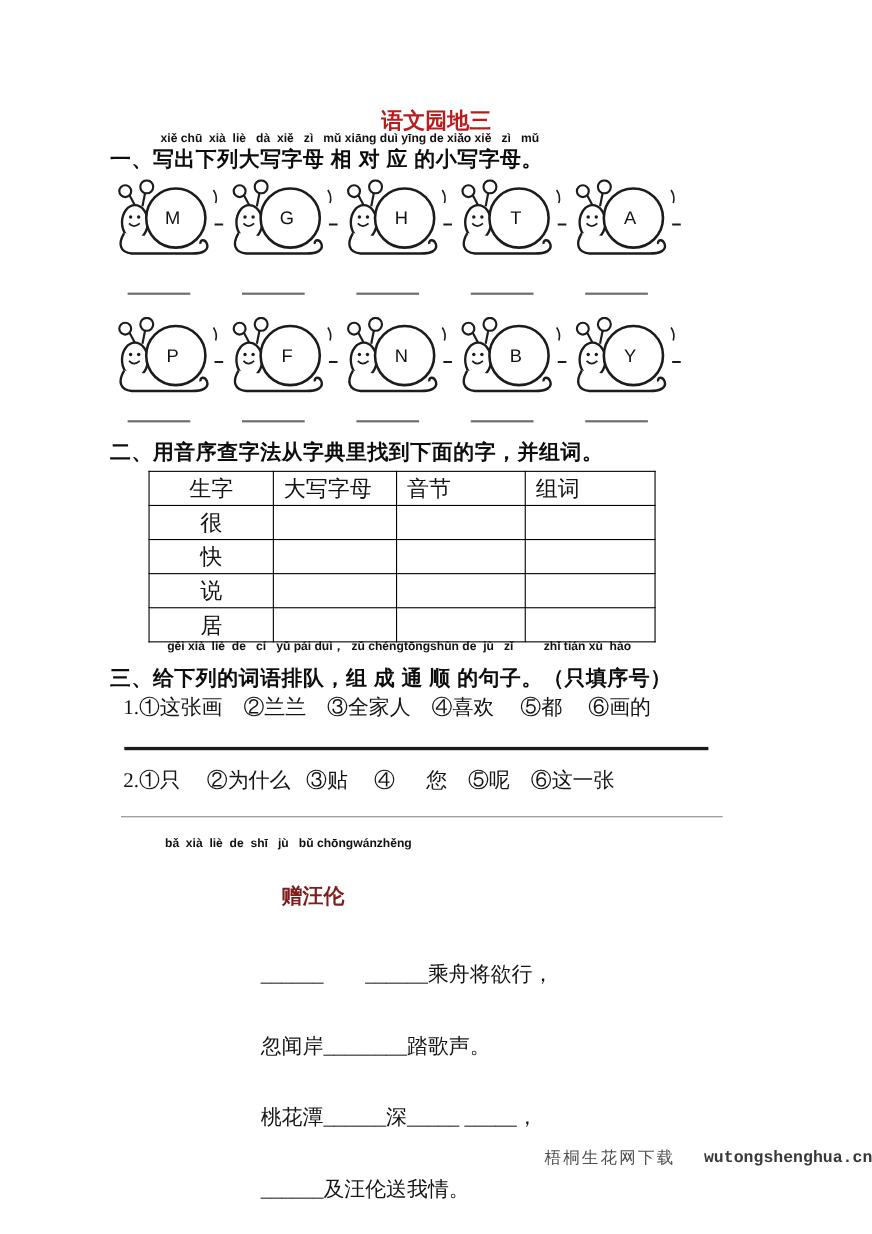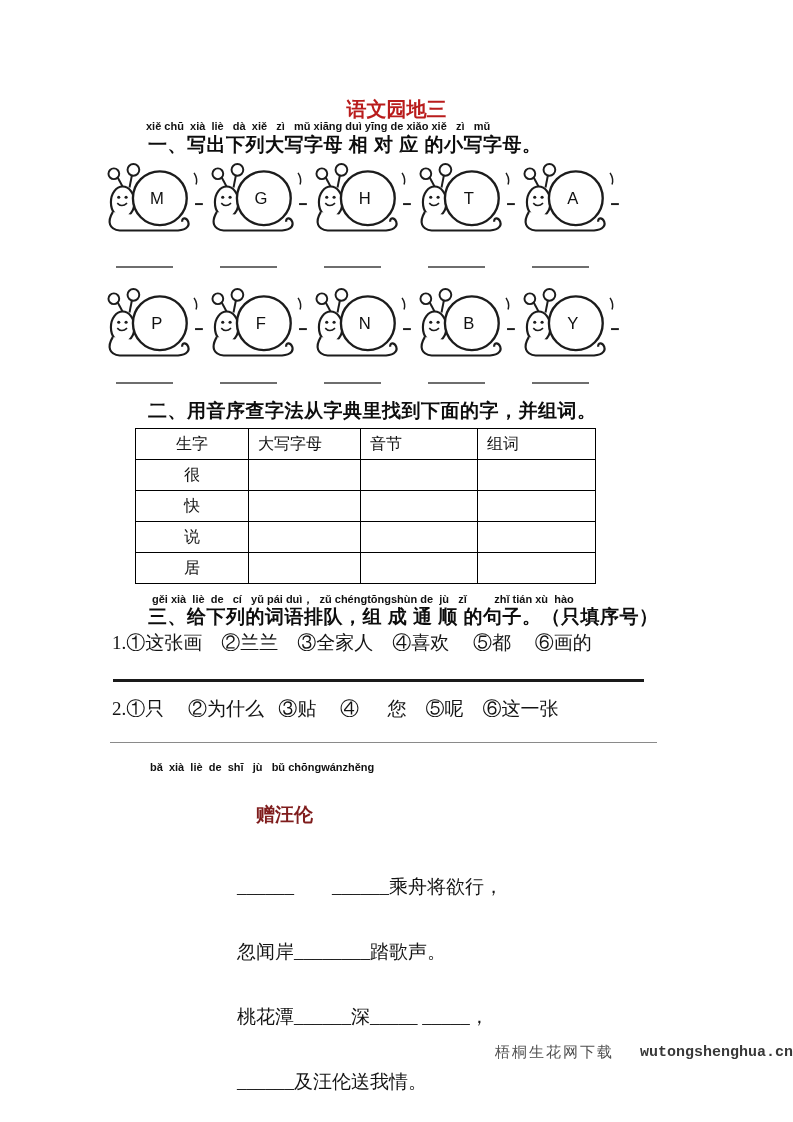--- a/index.html
+++ b/index.html
@@ -3,33 +3,33 @@
 <meta charset="utf-8">
 <style>
   html,body{margin:0;padding:0;background:#ffffff;}
   .page{position:relative;width:793px;height:1122px;background:#ffffff;overflow:hidden;
         font-family:"Liberation Serif",serif;color:#141414;}
   .abs{position:absolute;white-space:pre;}
   .title{left:0;top:96px;width:793px;text-align:center;
          font-family:"Liberation Sans",sans-serif;font-weight:700;font-size:20px;color:#b91c1c;}
   .pinyin{font-family:"Liberation Sans",sans-serif;font-size:11px;font-weight:600;color:#111;}
   .heading{font-family:"Liberation Sans",sans-serif;font-weight:700;font-size:19px;
-           letter-spacing:.5px;color:#0d0d0d;margin-left:48px;}
+           letter-spacing:.5px;color:#0d0d0d;}
   .bodytext{font-size:19px;}
   
   .snail-row{position:absolute;left:100px;display:flex;}
   .snail-slot{width:104px;height:90px;}
   .snail-slot svg{display:block;}
   .blank-row{position:absolute;left:100px;display:flex;}
   .blank-slot{width:104px;}
   .blank-line{margin-left:16px;width:57px;height:0;border-bottom:2px solid #6e6e6e;}
   
   table.lookup{border-collapse:collapse;table-layout:fixed;}
   table.lookup td,table.lookup th{border:1.5px solid #000;height:30px;padding:0 0 0 9px;
-        font-family:"Liberation Serif",serif;font-size:16px;font-weight:400;color:#141414;
+        font-family:"Liberation Serif",serif;font-size:20px;font-weight:400;color:#141414;
         text-align:left;vertical-align:middle;}
   table.lookup .c0{text-align:center;padding:0;}
   .divider-bold{position:absolute;height:0;border-top:3px solid #1a1a1a;}
   .divider-thin{position:absolute;height:0;border-top:1.5px solid #8a8a8a;}
   .poem-line{height:29px;line-height:29px;font-size:19px;}
   .poem-title{font-family:"Liberation Sans",sans-serif;font-weight:700;font-size:19px;color:#7f1d1d;}
   .footer{position:absolute;left:0;top:1043px;width:793px;display:flex;
           justify-content:flex-end;align-items:center;gap:26px;}
   .footer-site{font-family:"Liberation Serif",serif;font-size:15px;color:#4f4f4f;letter-spacing:2px;}
   .footer-url{font-family:Liberation Mono, monospace;font-size:15px;font-weight:600;color:#383838;}
@@ -314,21 +314,21 @@
       </tr>
       <tr>
         <td class="c0">居</td>
         <td></td>
         <td></td>
         <td></td>
       </tr>
     </tbody>
   </table>
 
-  <div class="abs pinyin" style="left:152px;top:592px;">gěi xià  liè  de   cí   yǔ pái duì，  zǔ chéngtōngshùn de  jù   zǐ         zhǐ tián xù  hào</div>
+  <div class="abs pinyin" style="left:152px;top:580px;">gěi xià  liè  de   cí   yǔ pái duì，  zǔ chéngtōngshùn de  jù   zǐ         zhǐ tián xù  hào</div>
   <div class="abs heading" style="left:100px;top:604px;">三、给下列的词语排队，组 成 通 顺 的句子。（只填序号）</div>
   <div class="abs bodytext" style="left:112px;top:630px;">1.①这张画    ②兰兰    ③全家人    ④喜欢     ⑤都     ⑥画的</div>
   <div class="divider-bold" style="left:113px;top:679px;width:531px;"></div>
   <div class="abs bodytext" style="left:112px;top:696px;">2.①只     ②为什么   ③贴     ④      您    ⑤呢    ⑥这一张</div>
   <div class="divider-thin" style="left:110px;top:742px;width:547px;"></div>
 
   <div class="abs pinyin" style="left:150px;top:761px;">bǎ  xià  liè  de  shī   jù   bǔ chōngwánzhěng</div>
   <div class="abs poem-title" style="left:256px;top:802px;">赠汪伦</div>
 
   <div class="abs" style="left:237px;top:836px;">

